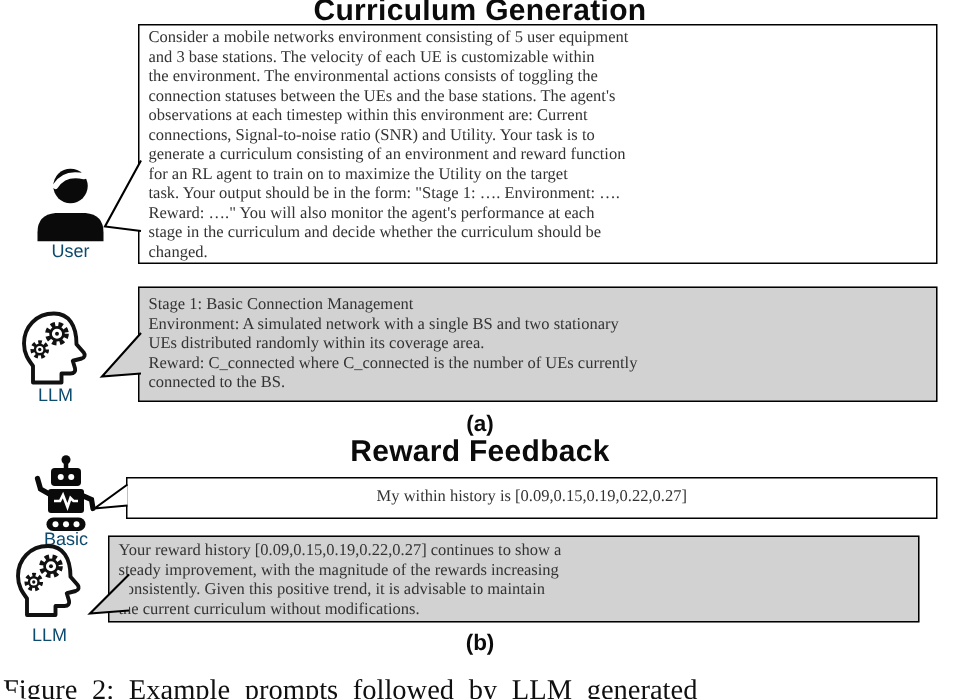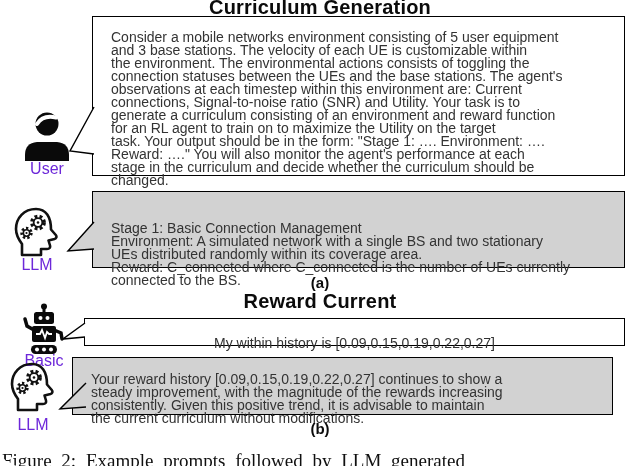--- a/index.html
+++ b/index.html
@@ -13,27 +13,27 @@
   }
   .sublabel{
     position:absolute;left:0;width:640px;text-align:center;
     font-weight:bold;font-size:15px;color:#0b0b0b;
   }
   .bubble{
     position:absolute;box-sizing:border-box;border:1.4px solid #000;background:#fff;
   }
   .bubble.gray{background:#d2d2d2;}
   .pre{
-    font-family:Liberation Sans, sans-serif;
-    font-size:14px;line-height:13px;color:#333;white-space:pre;margin:12px;
+    font-family:Liberation Serif, serif;
+    font-size:11px;line-height:13px;color:#333;white-space:pre;margin:0;
   }
   .tail{position:absolute;}
   .actor{position:absolute;}
   .actor-label{
-    position:absolute;text-align:center;font-size:16px;color:#6d28d9;
+    position:absolute;text-align:center;font-size:12px;color:#0c4a6e;
     font-family:"Liberation Sans",sans-serif;
   }
   .caption{
     position:absolute;left:2px;top:450px;width:660px;
     font-family:"Liberation Serif",serif;font-size:19px;color:#101010;
     word-spacing:5px;white-space:nowrap;
   }
 </style>
 </head>
 <body>
@@ -62,21 +62,21 @@
 
   <div class="actor" style="left:0;top:0">
     <svg style="position:absolute;left:21px;top:111px" width="52" height="50" viewBox="0 0 52 50">
       <circle cx="26" cy="13" r="11.5" fill="#0a0a0a"></circle>
       <path d="M16 13 Q22 3.5 35 6.5" stroke="#ffffff" stroke-width="4" fill="none" stroke-linecap="round"></path>
       <path d="M4 50 L4 44 Q4 32 16 31 L36 31 Q48 32 48 44 L48 50 Z" fill="#0a0a0a"></path>
     </svg>
     <div class="actor-label" style="left:12px;top:160px;width:70px">User</div>
   </div>
 
-  <div class="bubble gray" style="left:92px;top:191px;width:533px;height:77px;padding:18px 6px;">
+  <div class="bubble gray" style="left:92px;top:191px;width:533px;height:77px;padding:5px 6px;">
     <div class="pre">Stage 1: Basic Connection Management
 Environment: A simulated network with a single BS and two stationary
 UEs distributed randomly within its coverage area.
 Reward: C_connected where C_connected is the number of UEs currently
 connected to the BS.</div>
   </div>
   <svg class="tail" style="left:66px;top:221px" width="29" height="34" viewBox="0 0 29 34">
     <path d="M28 1 L2 30 L28 28" fill="#d2d2d2" stroke="#000" stroke-width="1.4"></path>
   </svg>
 
@@ -92,21 +92,21 @@
         <circle cx="15.5" cy="27" r="4.8" fill="none" stroke="#111" stroke-width="2.8" stroke-dasharray="2.3 2"></circle>
         <circle cx="15.5" cy="27" r="3.2" fill="none" stroke="#111" stroke-width="1.6"></circle>
         <circle cx="15.5" cy="27" r="1.1" fill="#111"></circle>
       </g>
     </svg>
     <div class="actor-label" style="left:7px;top:256px;width:60px">LLM</div>
   </div>
 
   <div class="sublabel" style="top:274px">(a)</div>
 
-  <div class="sec-title" style="top:291px">Reward Current</div>
+  <div class="sec-title" style="top:291px">Reward Feedback</div>
 
   <div class="bubble" style="left:84px;top:318px;width:541px;height:28px;text-align:center;">
     <div class="pre" style="display:inline-block;line-height:25px;">My within history is [0.09,0.15,0.19,0.22,0.27]</div>
   </div>
   <svg class="tail" style="left:61px;top:321px" width="25" height="22" viewBox="0 0 25 22">
     <path d="M24 2 L2 18 L24 16" fill="#ffffff" stroke="#000" stroke-width="1.4"></path>
   </svg>
 
   <div class="actor" style="left:0;top:0">
     <svg style="position:absolute;left:19px;top:303px" width="50" height="52" viewBox="0 0 50 52">

